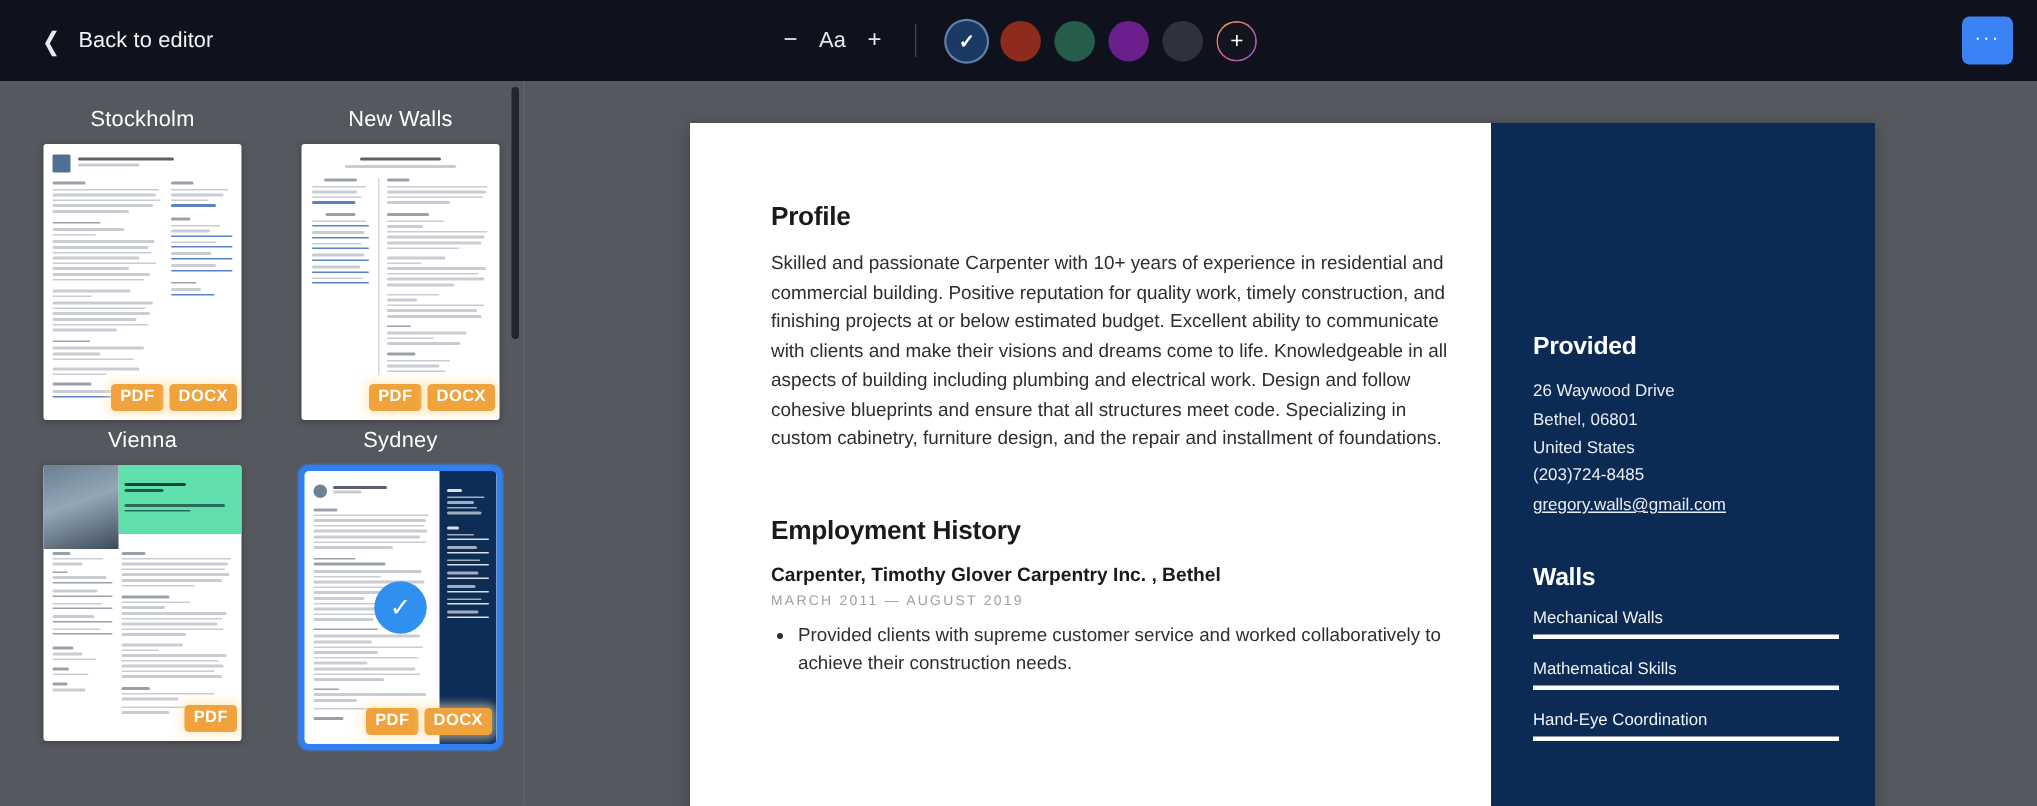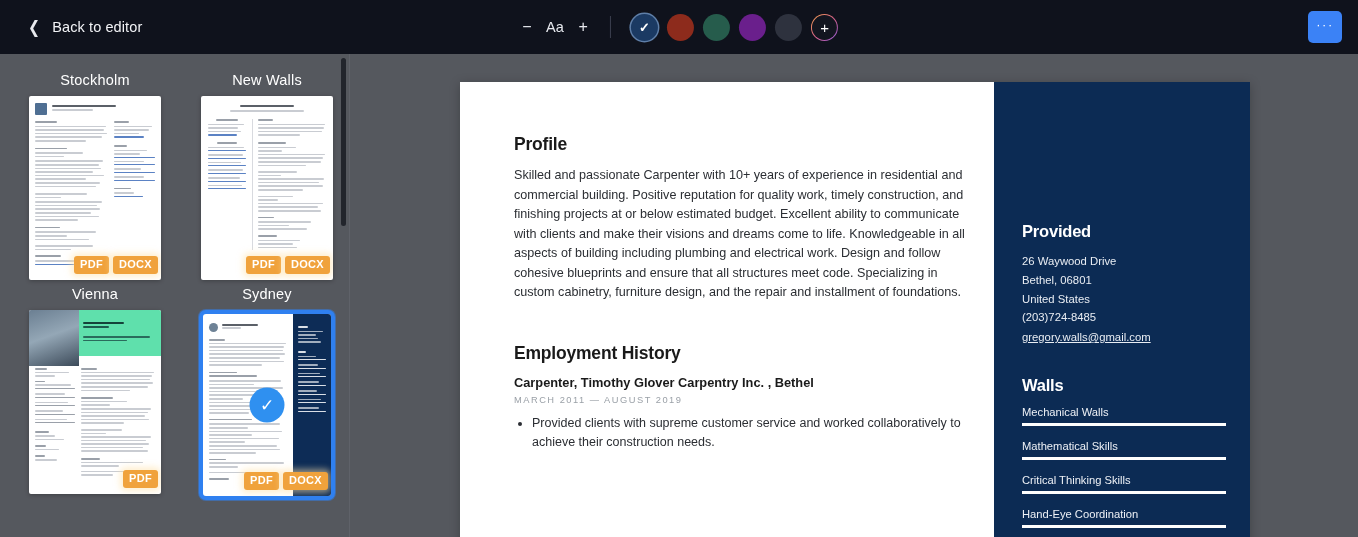--- a/index.html
+++ b/index.html
@@ -633,26 +633,20 @@
               <div class="skill-fill" style="width:100%"></div>
             </div>
         </div>
         <div class="skill">
           <div class="skill-name">Mathematical Skills</div>
           <div class="skill-bar">
               <div class="skill-fill" style="width:100%"></div>
             </div>
         </div>
         <div class="skill">
-          <div class="skill-name">Critical Thinking Skills</div>
-          <div class="skill-bar">
-              <div class="skill-fill" style="width:100%"></div>
-            </div>
-        </div>
-        <div class="skill">
           <div class="skill-name">Hand-Eye Coordination</div>
           <div class="skill-bar">
               <div class="skill-fill" style="width:100%"></div>
             </div>
         </div>
       </div>
     </div>
 
   </div>
 </div>

